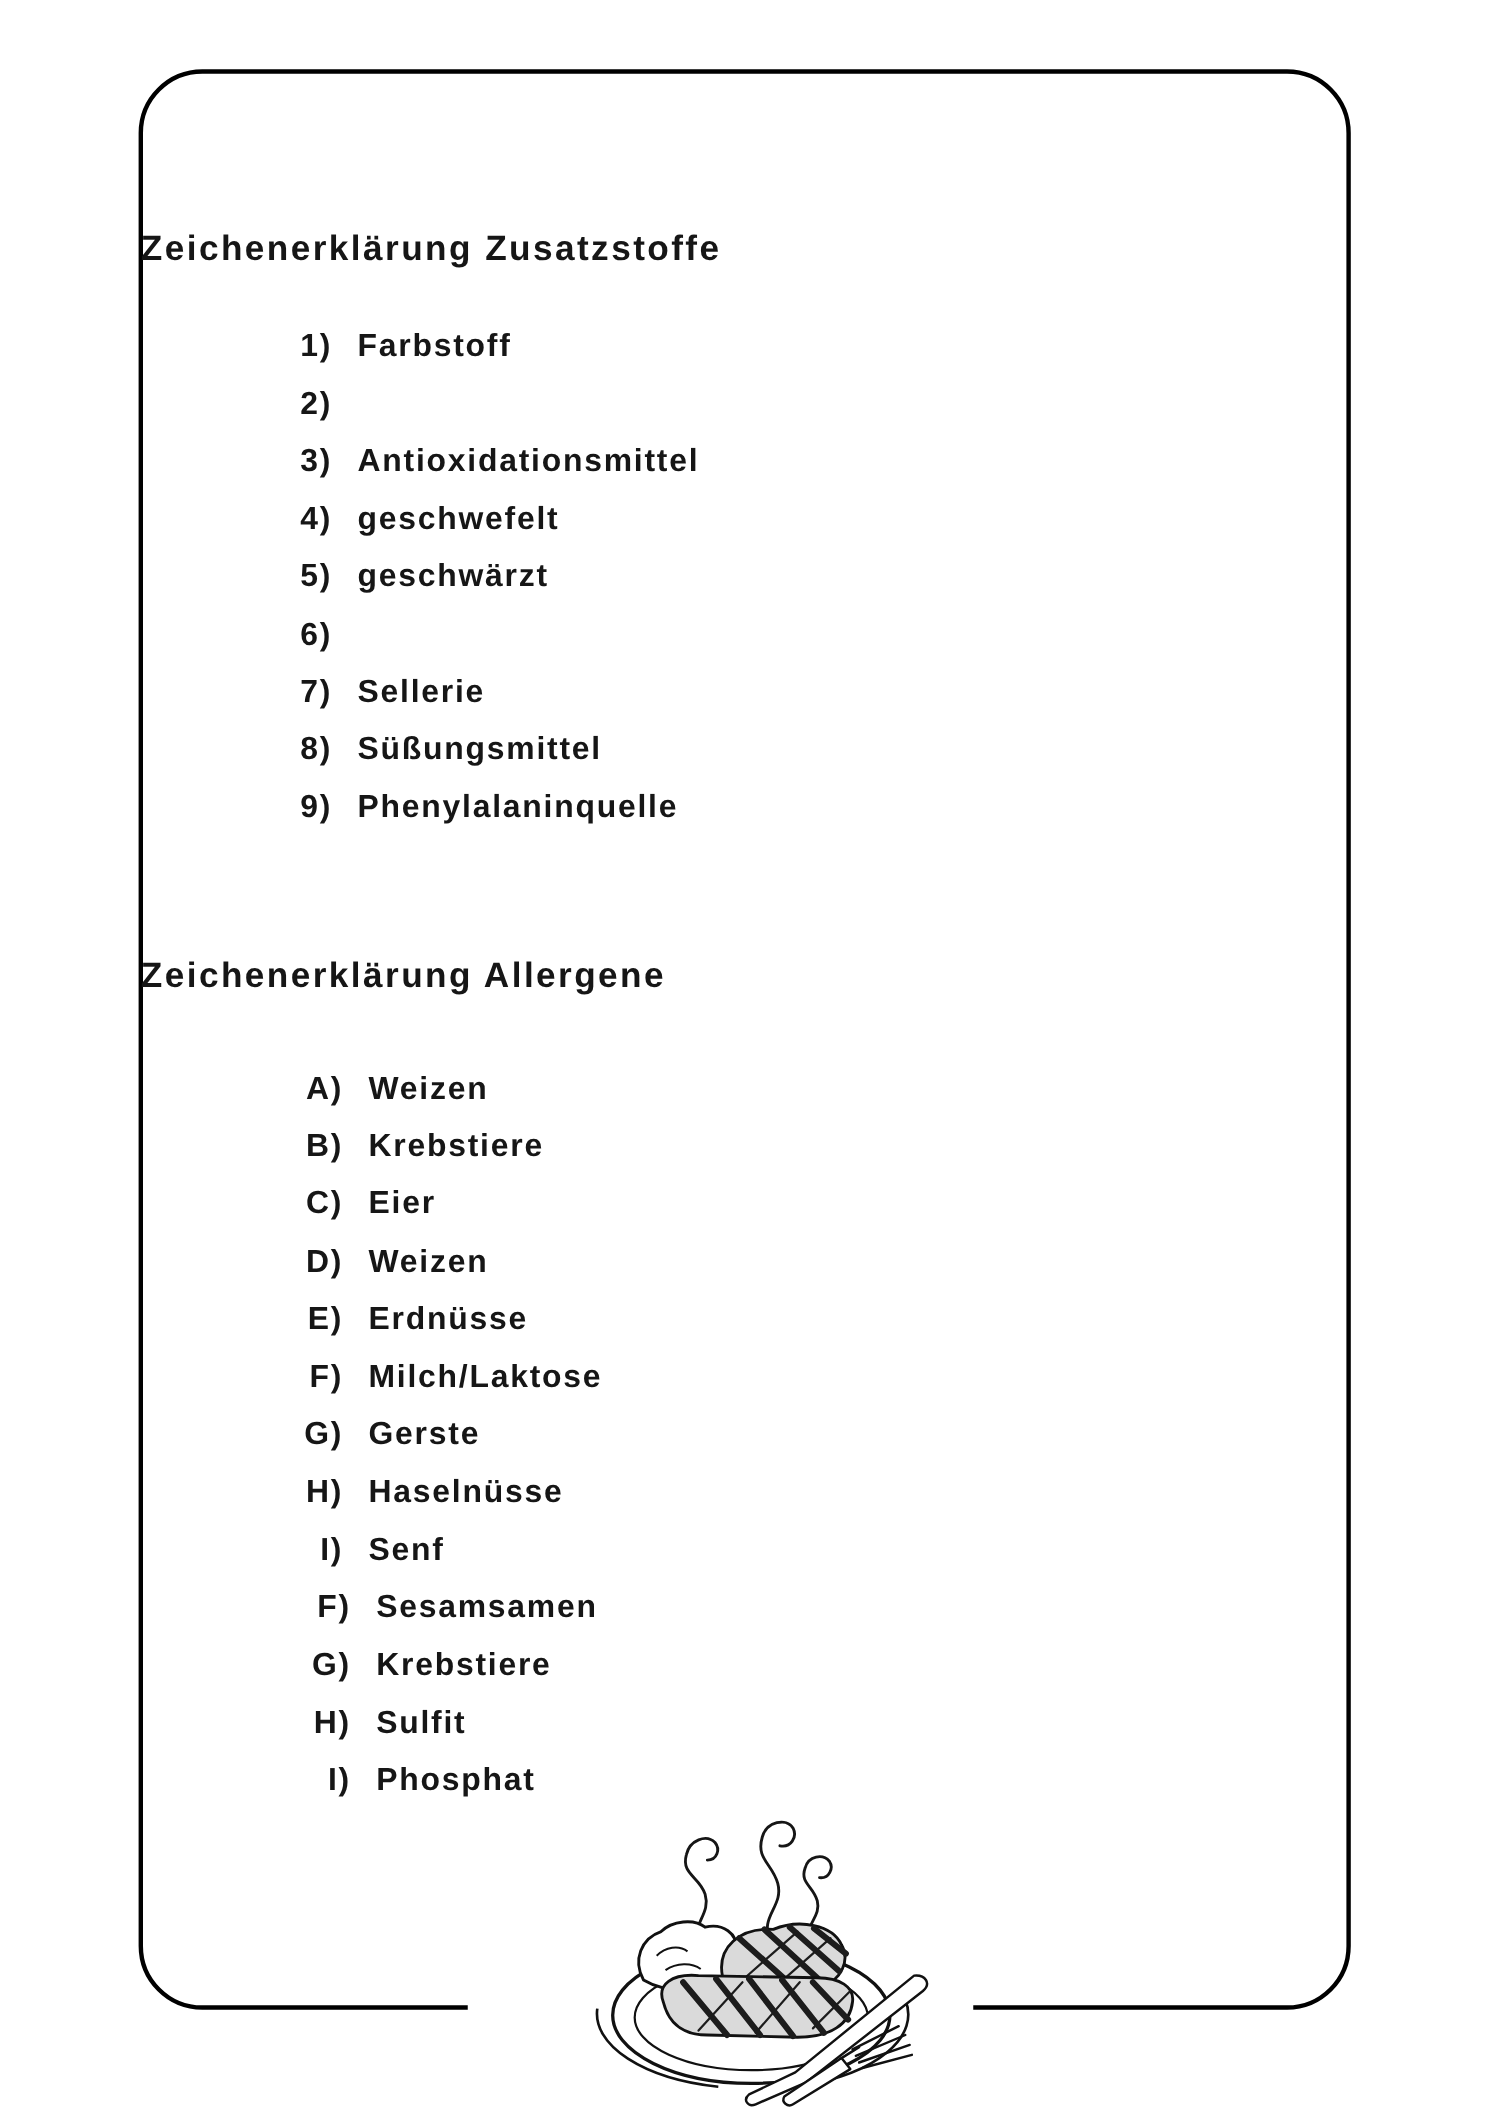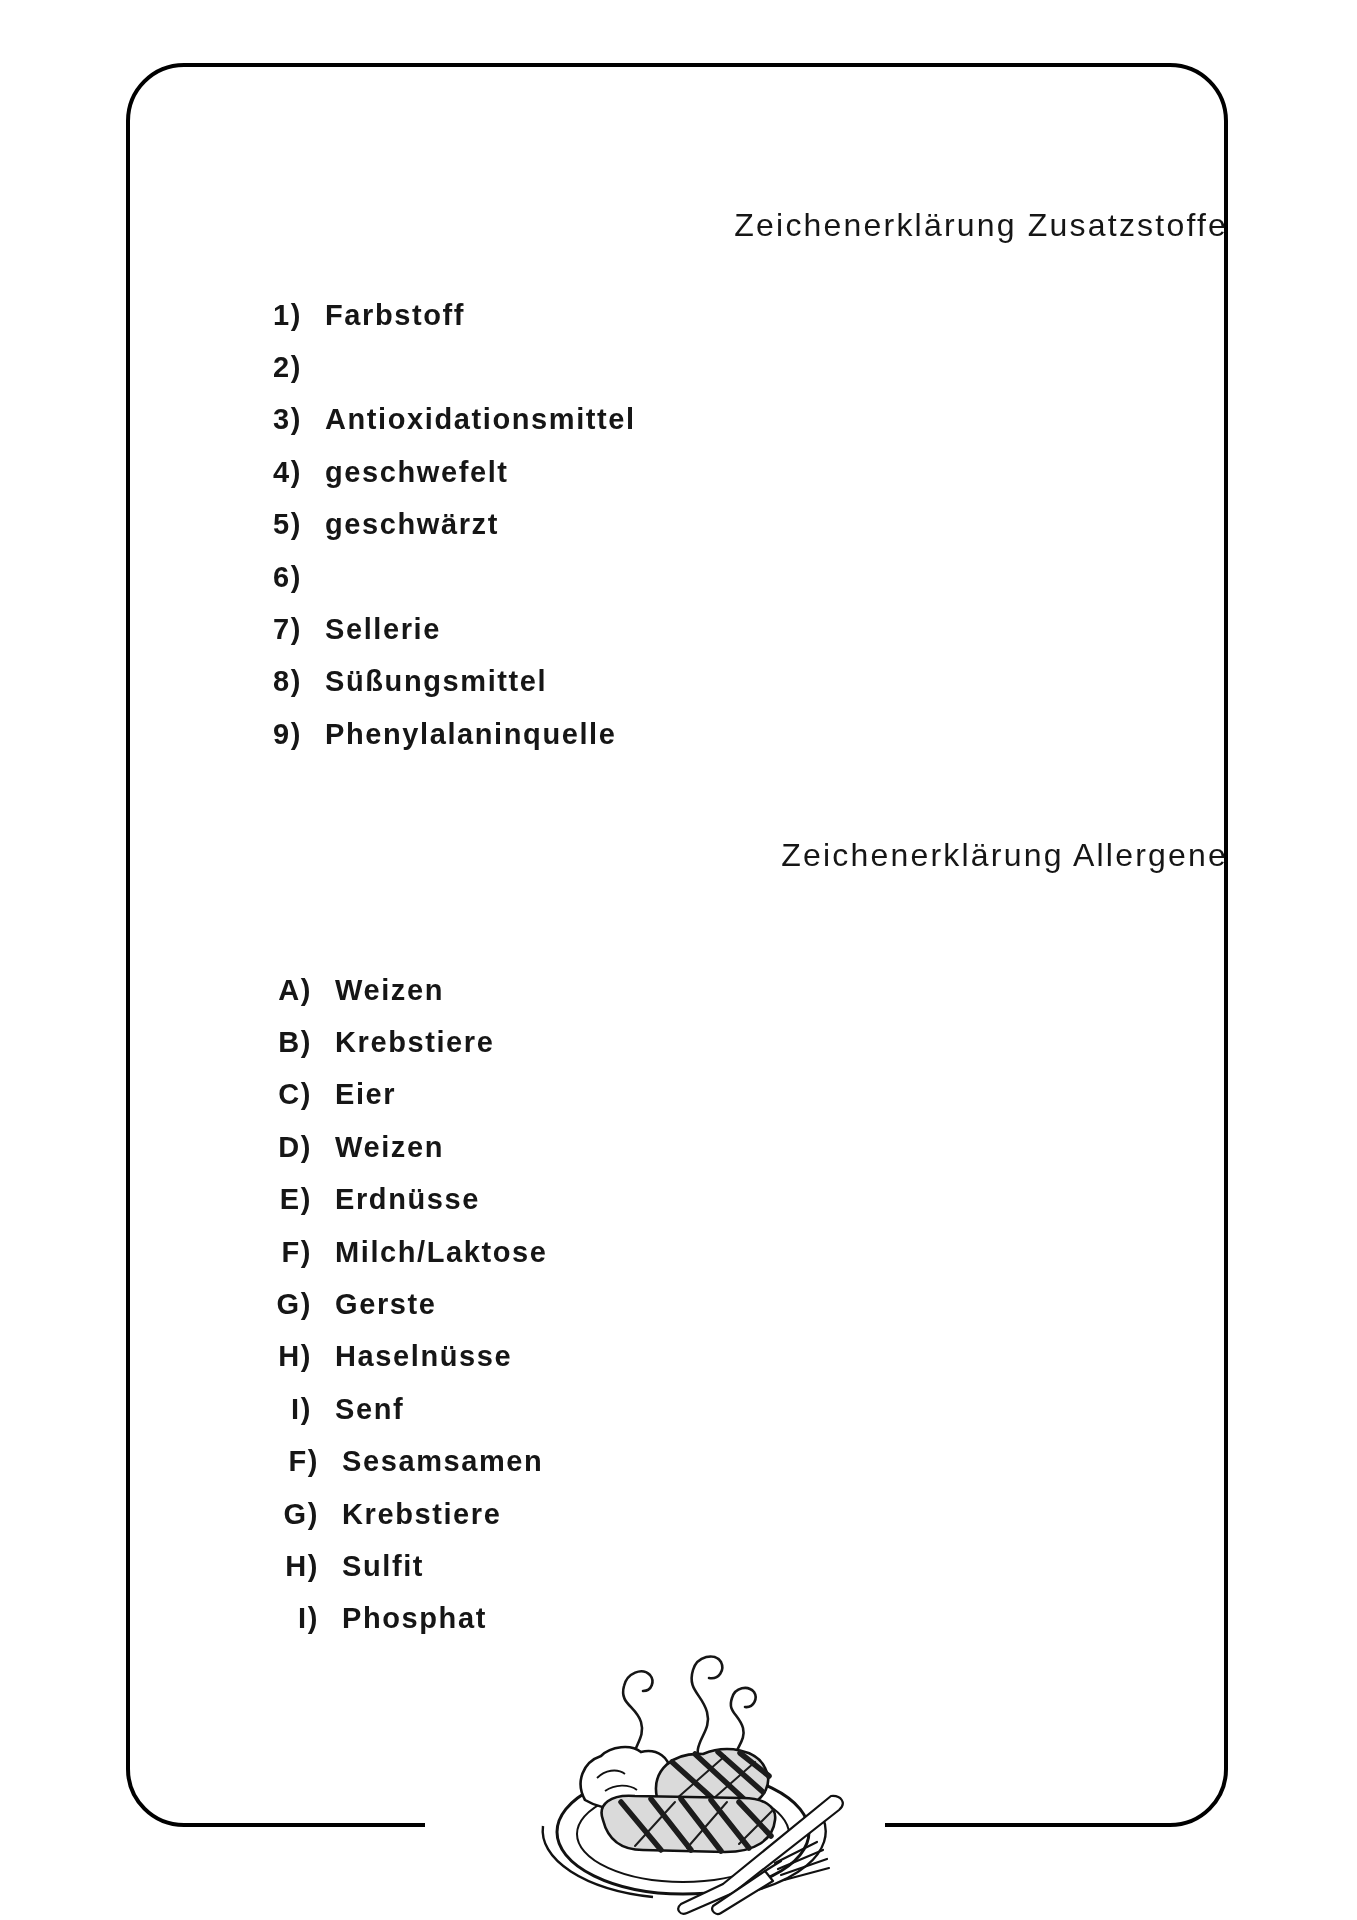--- a/index.html
+++ b/index.html
@@ -18,30 +18,30 @@
   .frame {
     position: absolute;
     left: 126px; top: 63px;
     width: 1102px; height: 1764px;
     border: 4px solid #000000;
     border-radius: 58px;
   }
   .doc-title {
     position: absolute;
     left: 128px; width: 1100px;
-    text-align: right;
+    text-align: left;
     font-size: 32px;
     line-height: 32px;
-    font-weight: 400;
+    font-weight: 700;
     letter-spacing: 2.2px;
     color: #161616;
     white-space: nowrap;
   }
   .title-additives { top: 209px; }
-  .title-allergens { top: 839px; }
+  .title-allergens { top: 870px; }
   .legend-list {
     position: absolute;
     color: #161616;
   }
   .list-additives { left: 160px; top: 289px; }
   .list-allergens { left: 170px; top: 964px; }
   .legend-row {
     display: flex;
     align-items: center;
     height: 52.4px;

